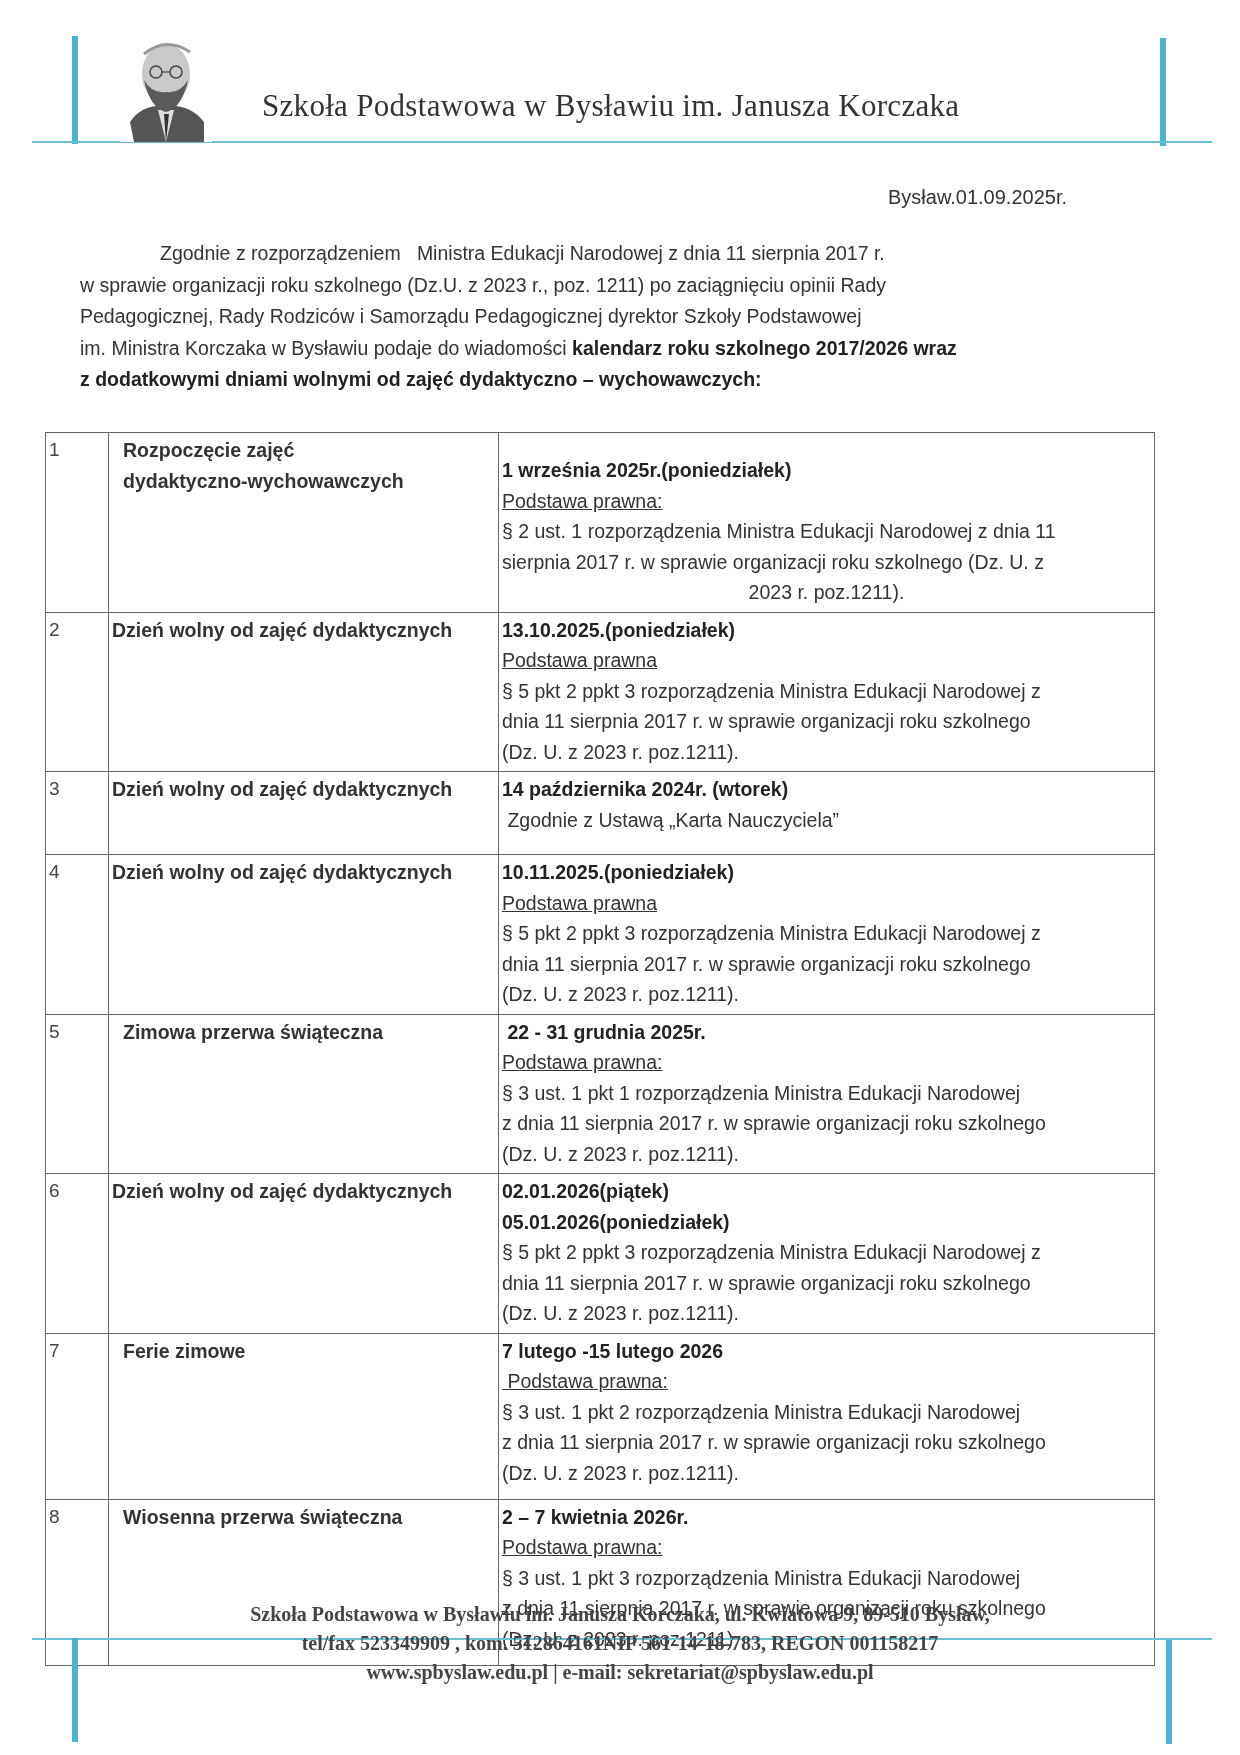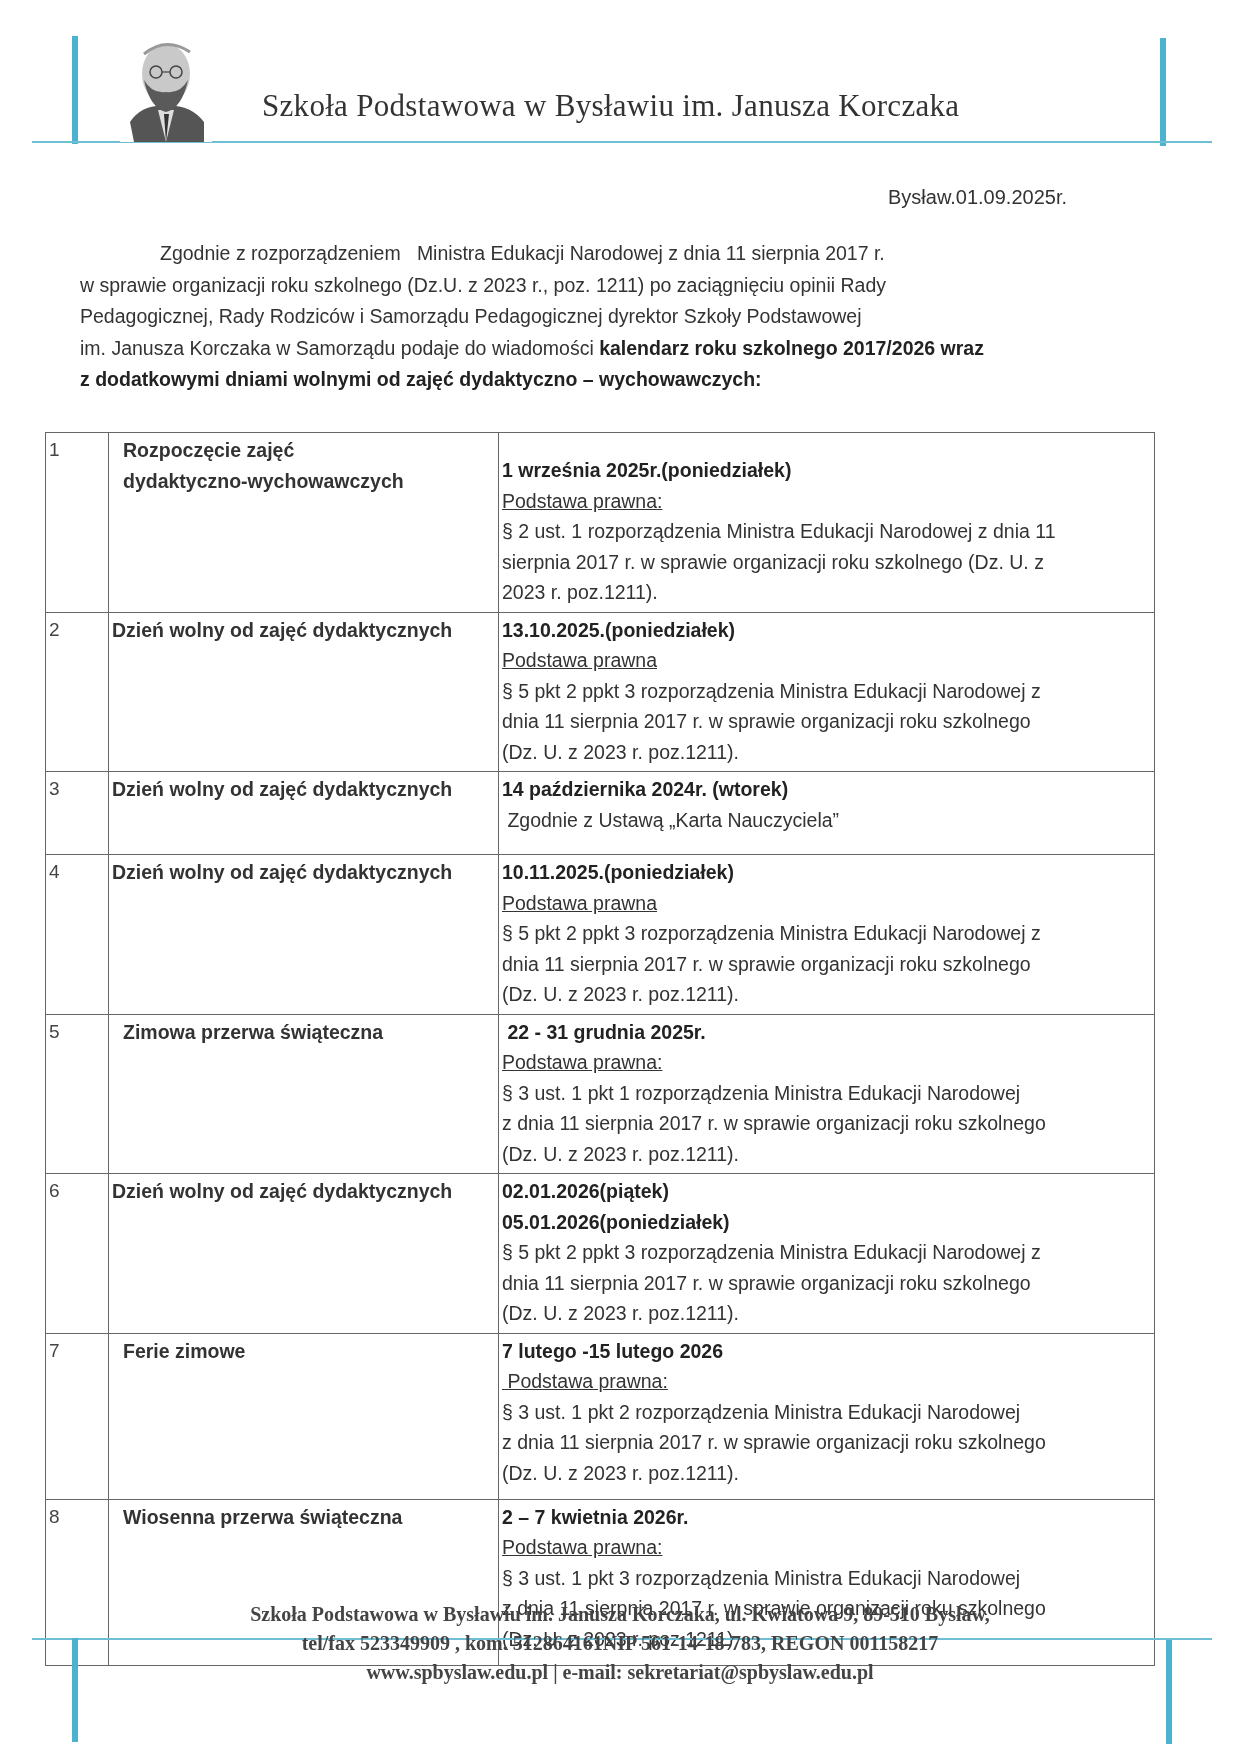--- a/index.html
+++ b/index.html
@@ -45,36 +45,36 @@
 </svg>
 
 <div id="school-title">Szkoła Podstawowa w Bysławiu im. Janusza Korczaka</div>
 
 <div id="date-place">Bysław.01.09.2025r.</div>
 
 <div id="intro">
   <div class="line indent" style="white-space:pre;">Zgodnie z rozporządzeniem   Ministra Edukacji Narodowej z dnia 11 sierpnia 2017 r.</div>
   <div class="line">w sprawie organizacji roku szkolnego (Dz.U. z 2023 r., poz. 1211) po zaciągnięciu opinii Rady</div>
   <div class="line">Pedagogicznej, Rady Rodziców i Samorządu Pedagogicznej dyrektor Szkoły Podstawowej</div>
-  <div class="line"><span>im. Janusza Korczaka w Samorządu podaje do wiadomości </span><b>kalendarz roku szkolnego 2017/2026 wraz</b></div>
+  <div class="line"><span>im. Ministra Korczaka w Bysławiu podaje do wiadomości </span><b>kalendarz roku szkolnego 2017/2026 wraz</b></div>
   <div class="line"><b>z dodatkowymi dniami wolnymi od zajęć dydaktyczno – wychowawczych:</b></div>
 </div>
 
 <table id="cal">
   <tbody id="cal-body">
       <tr style="height: 153px;">
         <td class="num">1</td>
         <td class="name ind" style="white-space: pre-line;">Rozpoczęcie zajęć
  dydaktyczno-wychowawczych</td>
         <td class="det">
           <div class="date" style="white-space: pre; margin-top: 20px;">1 września 2025r.(poniedziałek)</div>
           <div><span class="basis" style="white-space: pre;">Podstawa prawna:</span></div>
           <div class="txt" style="white-space: pre;">§ 2 ust. 1 rozporządzenia Ministra Edukacji Narodowej z dnia 11</div>
           <div class="txt" style="white-space: pre;">sierpnia 2017 r. w sprawie organizacji roku szkolnego (Dz. U. z</div>
-          <div class="txt" style="white-space: pre;">2023 r. poz.1211).</div>
+          <div class="txt" style="white-space: pre; text-align: center;">2023 r. poz.1211).</div>
         </td>
       </tr>
       <tr style="height: 152px;">
         <td class="num">2</td>
         <td class="name" style="white-space: pre-line;">Dzień wolny od zajęć dydaktycznych</td>
         <td class="det">
           <div class="date" style="white-space: pre;">13.10.2025.(poniedziałek)</div>
           <div><span class="basis" style="white-space: pre;">Podstawa prawna</span></div>
           <div class="txt" style="white-space: pre;">§ 5 pkt 2 ppkt 3 rozporządzenia Ministra Edukacji Narodowej z</div>
           <div class="txt" style="white-space: pre;">dnia 11 sierpnia 2017 r. w sprawie organizacji roku szkolnego</div>

